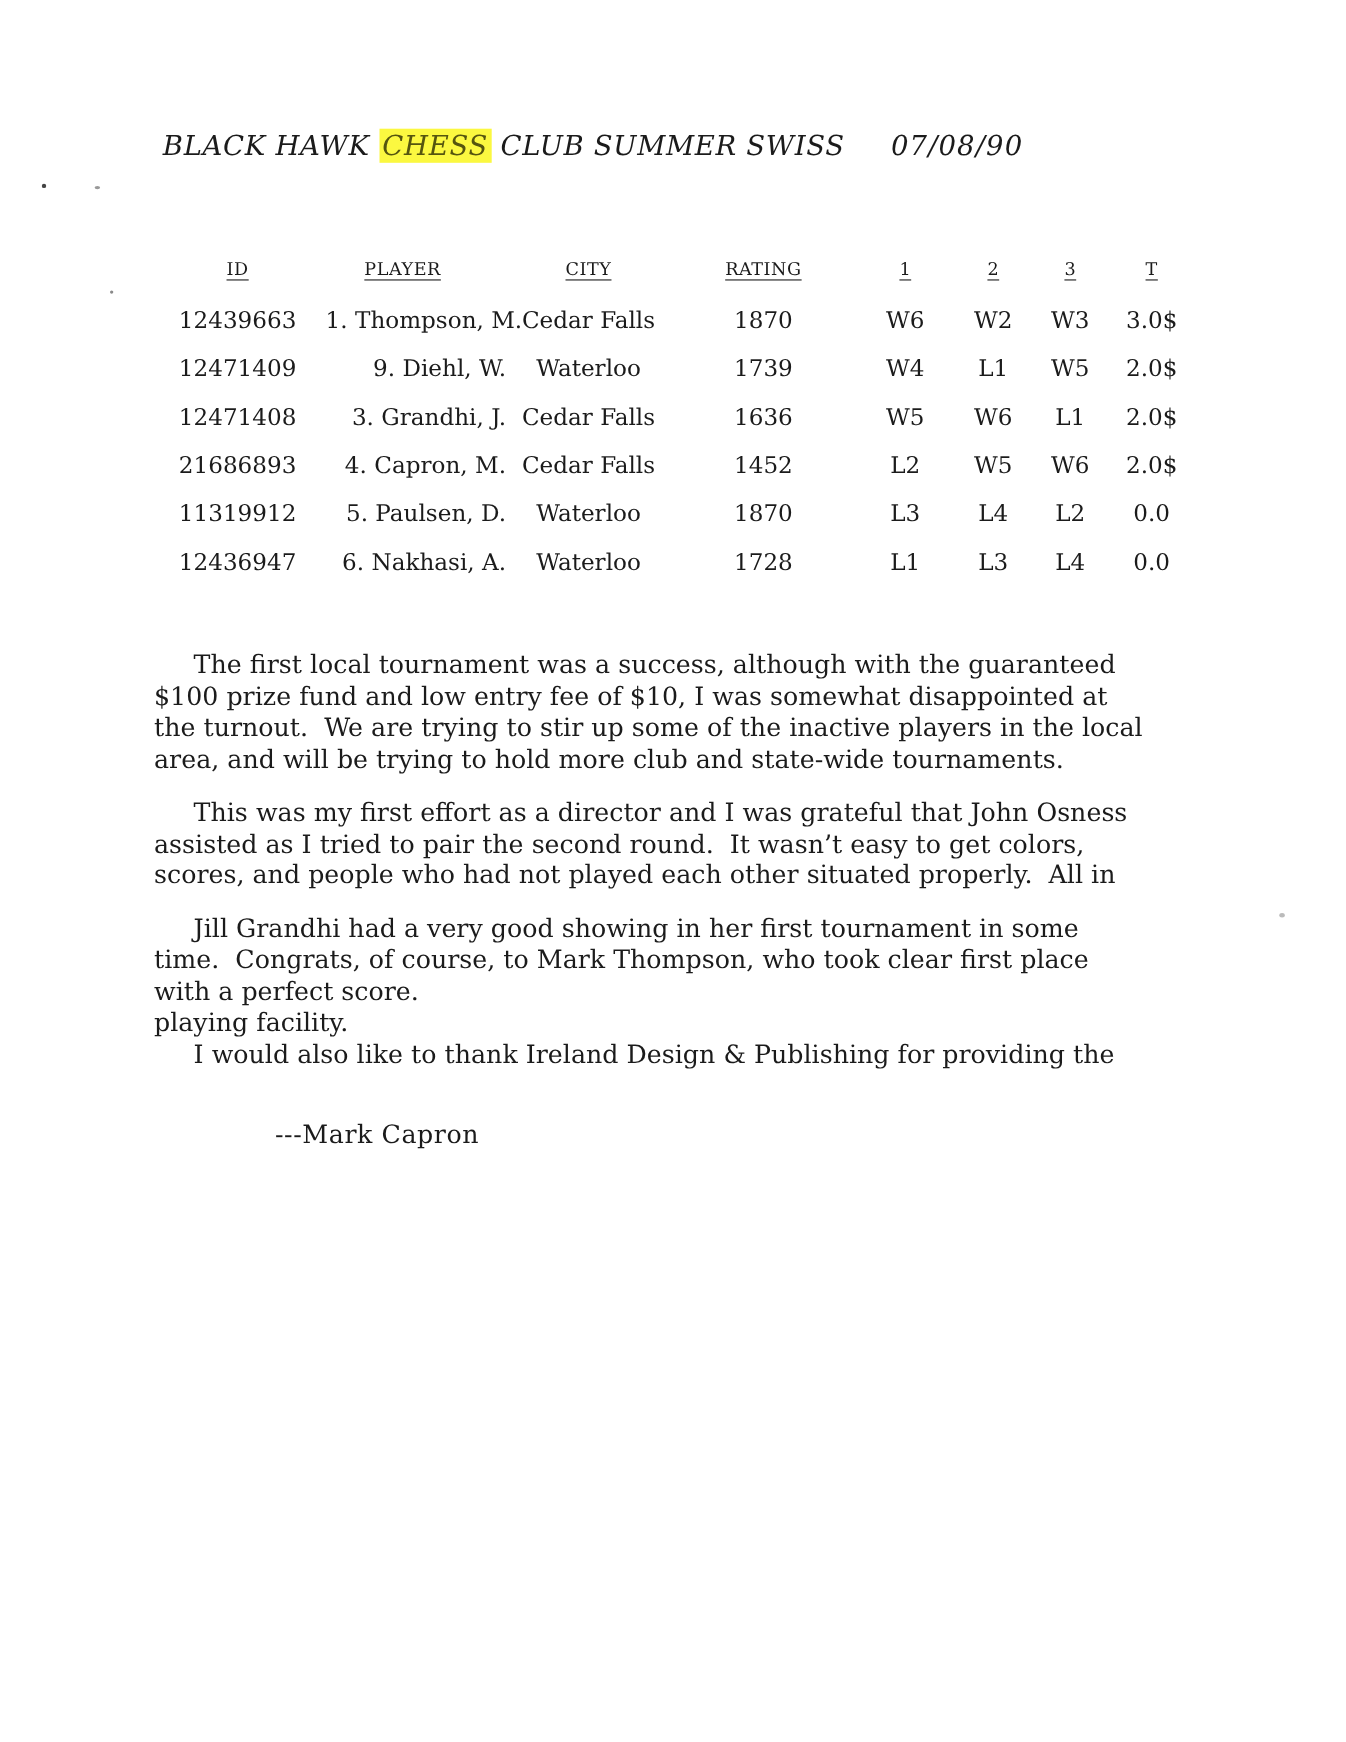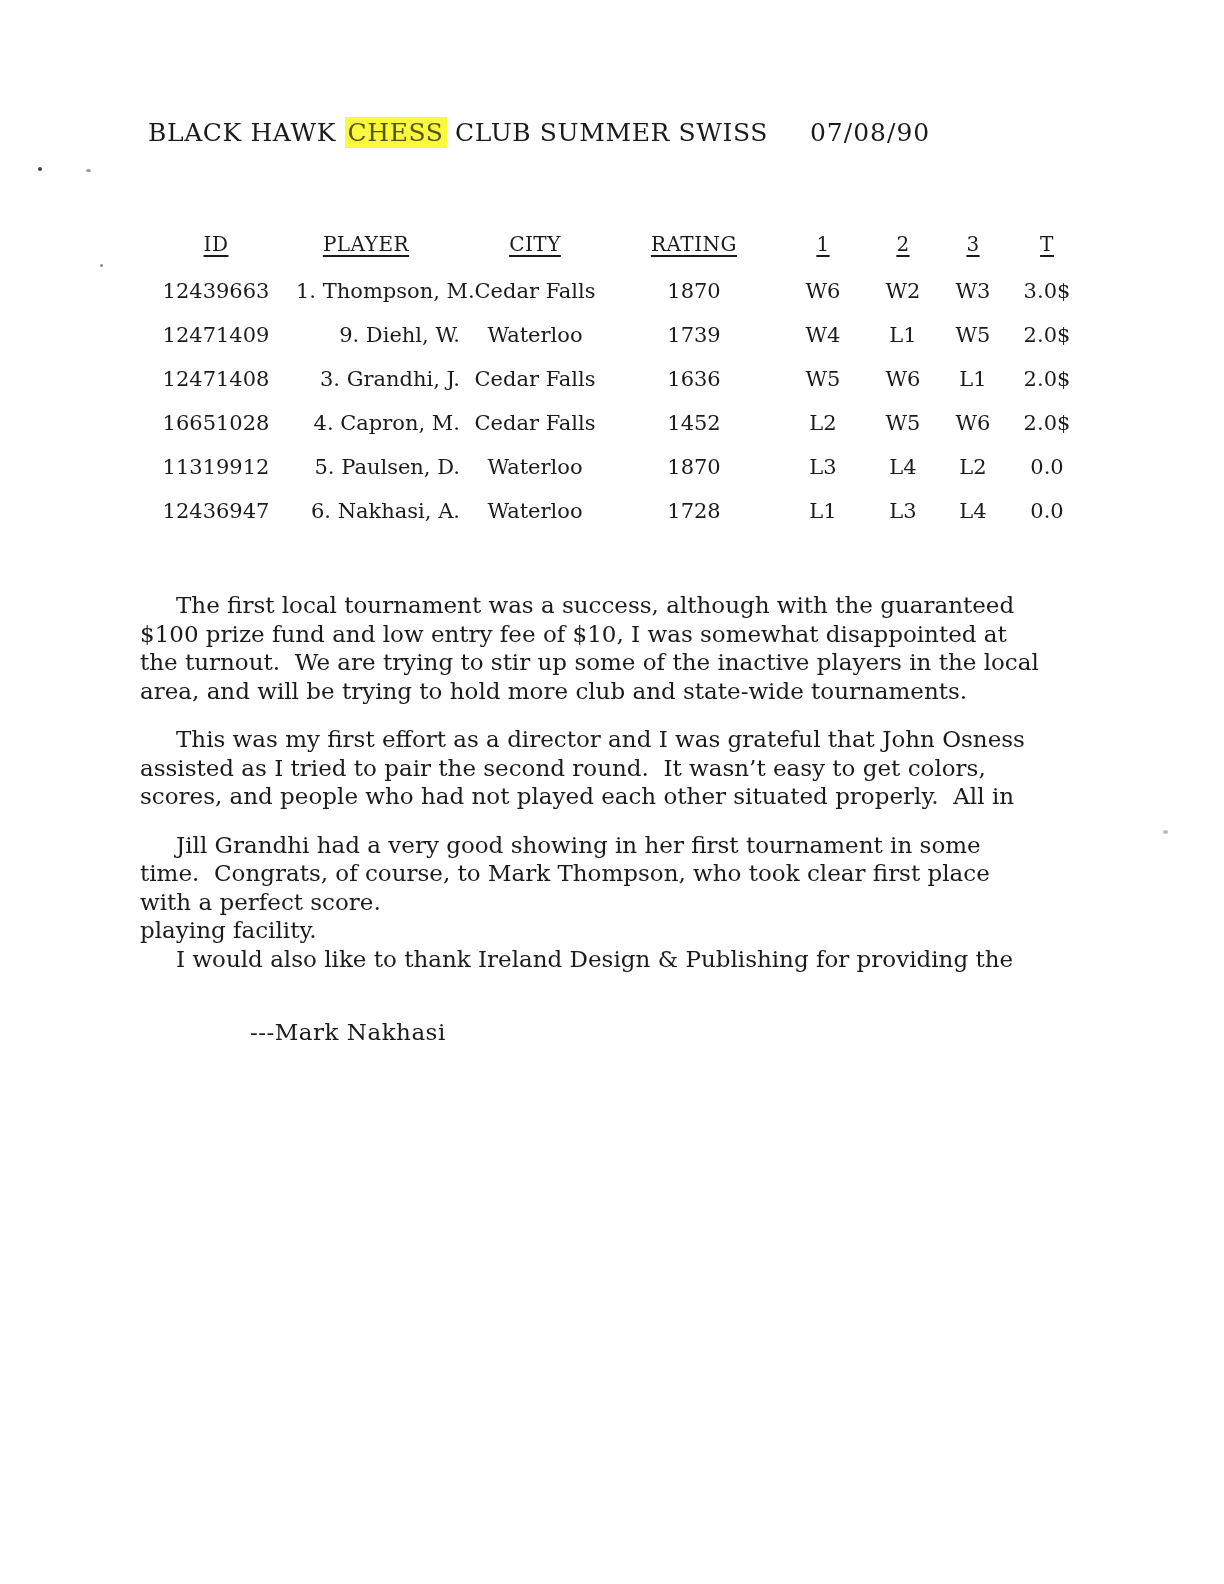--- a/index.html
+++ b/index.html
@@ -13,37 +13,38 @@
     color: #1b1b1b;
   }
   .page { position: relative; width: 100%; height: 100%; }
 
   
   .title-row {
     margin: 118px 0 0 148px;
     font-size: 25px;
     letter-spacing: 0.6px;
     white-space: pre;
+    font-style: italic;
   }
   .title-highlight {
     background: #fbf840;
     color: #55550f;
     padding: 1px 3px;
   }
   .title-date { display: inline-block; margin-left: 42px; letter-spacing: 1px; }
 
   
   .results-table { margin: 80px 0 0 160px; font-size: 21px; }
   .trow {
     display: grid;
     grid-template-columns: 112px 188px 150px 168px 90px 70px 70px 78px;
     height: 44px;
     align-items: center;
   }
-  .trow.header { height: 34px; margin-bottom: 8px; font-size: 20px; letter-spacing: 0.5px; margin-top: 16px; }
+  .trow.header { height: 34px; margin-bottom: 8px; font-size: 16px; letter-spacing: 0.5px; margin-top: 16px; }
   .cell { text-align: center; white-space: pre; }
   .cell.player { text-align: right; padding-left: 24px; }
   .trow.header .cell { text-align: center; padding-left: 0; }
   .trow.header .hd { text-decoration: underline; text-underline-offset: 4px; }
 
   
   .body-text {
     margin: 58px 0 0 140px;
     width: 956px;
     font-size: 23px;
@@ -113,21 +114,21 @@
       <div class="cell player">3. Grandhi, J.</div>
       <div class="cell">Cedar Falls</div>
       <div class="cell">1636</div>
       <div class="cell">W5</div>
       <div class="cell">W6</div>
       <div class="cell">L1</div>
       <div class="cell">2.0$</div>
     </div>
 
     <div class="trow">
-      <div class="cell">16651028</div>
+      <div class="cell">21686893</div>
       <div class="cell player">4. Capron, M.</div>
       <div class="cell">Cedar Falls</div>
       <div class="cell">1452</div>
       <div class="cell">L2</div>
       <div class="cell">W5</div>
       <div class="cell">W6</div>
       <div class="cell">2.0$</div>
     </div>
 
     <div class="trow">
@@ -172,20 +173,20 @@
       <div class="line">time.  Congrats, of course, to Mark Thompson, who took clear first place</div>
       <div class="line">with a perfect score.</div>
     </div>
 
     <div class="para no-gap">
       <div class="line">playing facility.</div>
       <div class="line indent">I would also like to thank Ireland Design &amp; Publishing for providing the</div>
     </div>
   </div>
 
-  <div class="signature">---Mark Nakhasi</div>
+  <div class="signature">---Mark Capron</div>
 
   <div class="speck s1"></div>
   <div class="speck s2"></div>
   <div class="speck s3"></div>
   <div class="speck s4"></div>
 
 </div>
 
 </body></html>

